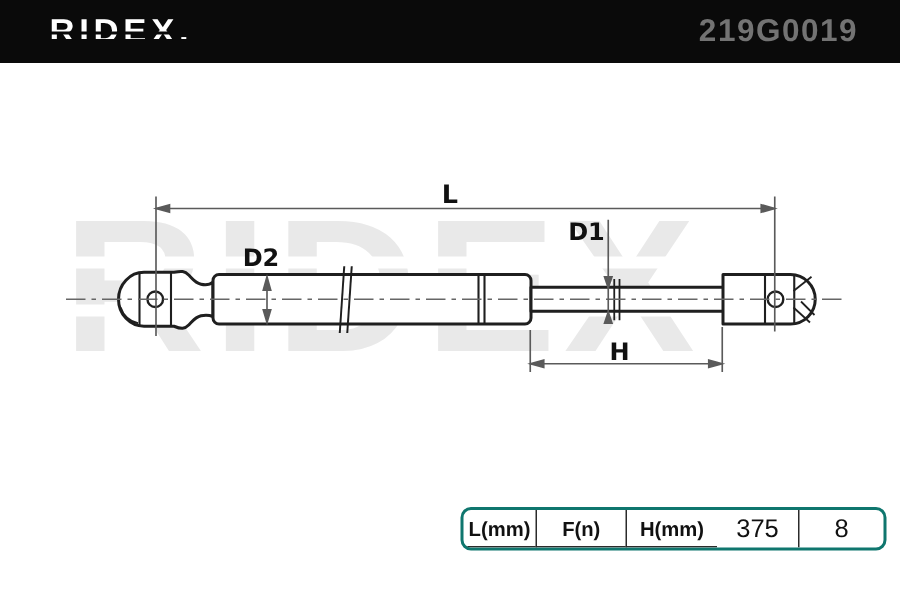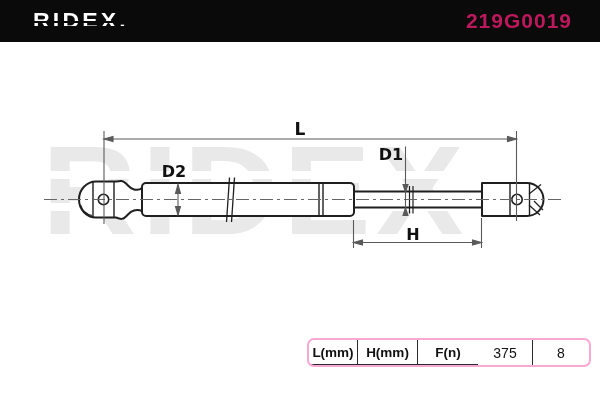--- a/index.html
+++ b/index.html
@@ -16,45 +16,45 @@
   .brand-logo{
     position:absolute;left:33px;top:8px;
     color:#ffffff;font-weight:bold;font-size:22px;letter-spacing:3px;
     transform:scaleX(1.05);transform-origin:left top;
   }
   .logo-slice{
     position:absolute;left:30px;width:122px;height:2px;background:#0a0a0a;z-index:51;
   }
   .part-number{
     position:absolute;right:28px;top:9px;
-    color:#be185d;font-weight:bold;font-size:21px;letter-spacing:1px;
+    color:#737373;font-weight:bold;font-size:21px;letter-spacing:1px;
   }
   
   .watermark{
     position:absolute;left:42px;top:128px;z-index:1;
     color:#e9e9e9;font-weight:bold;font-size:126px;line-height:1;
     letter-spacing:5px;transform:scaleX(1.04);transform-origin:left top;
     user-select:none;white-space:nowrap;
   }
   .watermark-slice{
     position:absolute;left:35px;width:535px;height:8px;background:#ffffff;z-index:2;
   }
   
   .diagram-svg{position:absolute;left:0;top:0;z-index:10;}
   
   .spec-table{
     position:absolute;left:307px;top:338px;z-index:40;
     display:grid;grid-template-columns:48px 60px 61px 54px 57px;
     grid-auto-rows:25px;
-    border:2px solid #f9a8d4;border-radius:7px;overflow:hidden;
+    border:2px solid #0f766e;border-radius:7px;overflow:hidden;
     background:#ffffff;
   }
   .spec-cell{
     display:flex;align-items:center;justify-content:center;
-    font-size:14px;color:#111111;border-left:1.5px solid #2b2b2b;
+    font-size:17px;color:#111111;border-left:1.5px solid #2b2b2b;
   }
   .spec-cell.first{border-left:none;}
   .spec-cell.head{font-weight:bold;font-size:13.5px;border-bottom:1.5px solid #2b2b2b;}
 </style>
 </head>
 <body>
 
 <div class="watermark">RIDEX</div>
 <div class="watermark-slice" style="top:171px"></div>
 <div class="watermark-slice" style="top:203px"></div>
@@ -137,22 +137,22 @@
     <line x1="481.5" y1="218" x2="481.5" y2="248"></line>
     <line x1="353.5" y1="242.5" x2="481.5" y2="242.5"></line>
     <polygon points="353.5,242.5 362.5,240 362.5,245"></polygon>
     <polygon points="481.5,242.5 472.5,240 472.5,245"></polygon>
     <text x="413" y="240" text-anchor="middle" stroke="none" fill="#111111" font-size="16" font-weight="bold" font-family="DejaVu Sans, Liberation Sans, sans-serif">H</text>
   </g>
 </svg>
 
 <div class="spec-table">
   <div class="spec-cell head first">L(mm)</div>
+  <div class="spec-cell head">F(n)</div>
   <div class="spec-cell head">H(mm)</div>
-  <div class="spec-cell head">F(n)</div>
   <div class="spec-cell first">375</div>
   <div class="spec-cell">8</div>
 </div>
 
 <div class="header-bar"></div>
 <div class="brand-logo" style="z-index:52">RIDEX.</div>
 <div class="logo-slice" style="top:20.5px;z-index:53"></div>
 <div class="logo-slice" style="top:25.5px;z-index:53"></div>
 <div class="part-number" style="z-index:52">219G0019</div>
 

